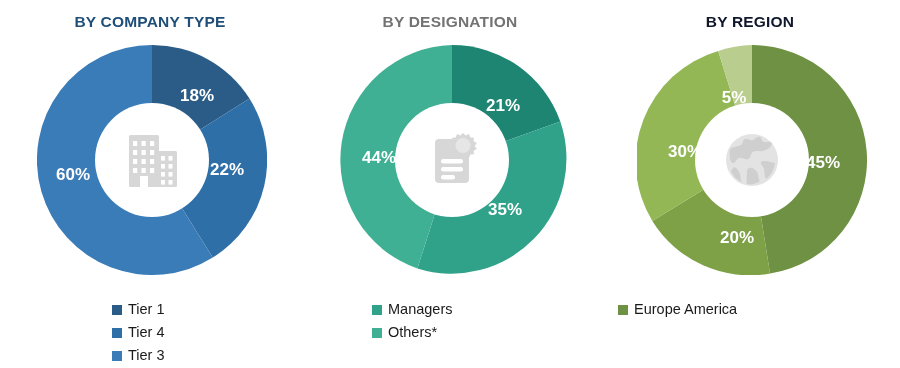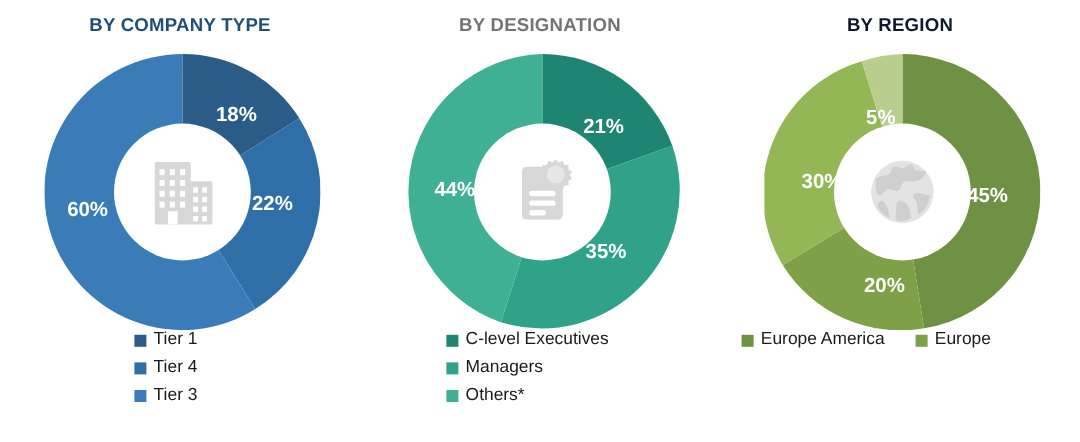--- a/index.html
+++ b/index.html
@@ -58,21 +58,21 @@
     position: absolute;
     left: 50%;
     top: 50%;
     transform: translate(-50%, -50%);
     width: 78px;
     height: 78px;
     pointer-events: none;
   }
   .legend {
     position: absolute;
-    top: 272px;
+    top: 298px;
     left: 0;
     width: 300px;
   }
   .legend-col {
     display: flex;
     flex-direction: column;
     align-items: flex-start;
     padding-left: 112px;
   }
   .legend-grid {
@@ -201,24 +201,20 @@
           </g>
           <path fill="#d7d7d7" d="M50 12 l2.6 2.5 3.3 -1.5 1.5 3.4 3.6 0.3 -0.4 3.6 3.2 1.8 -2.1 2.9 2.1 2.9 -3.2 1.8 0.4 3.6 -3.6 0.3 -1.5 3.4 -3.3 -1.5 -2.6 2.5 -2.6 -2.5 -3.3 1.5 -1.5 -3.4 -3.6 -0.3 0.4 -3.6 -3.2 -1.8 2.1 -2.9 -2.1 -2.9 3.2 -1.8 -0.4 -3.6 3.6 -0.3 1.5 -3.4 3.3 1.5 Z"></path>
           <circle cx="50" cy="24.5" r="7.5" fill="#e6e6e6"></circle>
         </g>
       </svg>
     </div>
 
     <div class="legend">
       <div class="legend-col" style="padding-left:72px">
         <div class="legend-item">
-          <span class="legend-swatch" style="background:#1E8573"></span>
-          <span class="legend-label">C-level Executives</span>
-        </div>
-        <div class="legend-item">
           <span class="legend-swatch" style="background:#2FA289"></span>
           <span class="legend-label">Managers</span>
         </div>
         <div class="legend-item">
           <span class="legend-swatch" style="background:#3FB093"></span>
           <span class="legend-label">Others*</span>
         </div>
       </div>
     </div>
   </div>
@@ -255,21 +251,17 @@
         </g>
       </svg>
     </div>
 
     <div class="legend">
       <div class="legend-grid">
         <div class="legend-item">
           <span class="legend-swatch" style="background:#6F9143"></span>
           <span class="legend-label">Europe America</span>
         </div>
-        <div class="legend-item">
-          <span class="legend-swatch" style="background:#7EA046"></span>
-          <span class="legend-label">Europe</span>
-        </div>
       </div>
     </div>
   </div>
 
 </div>
 
 </body></html>

